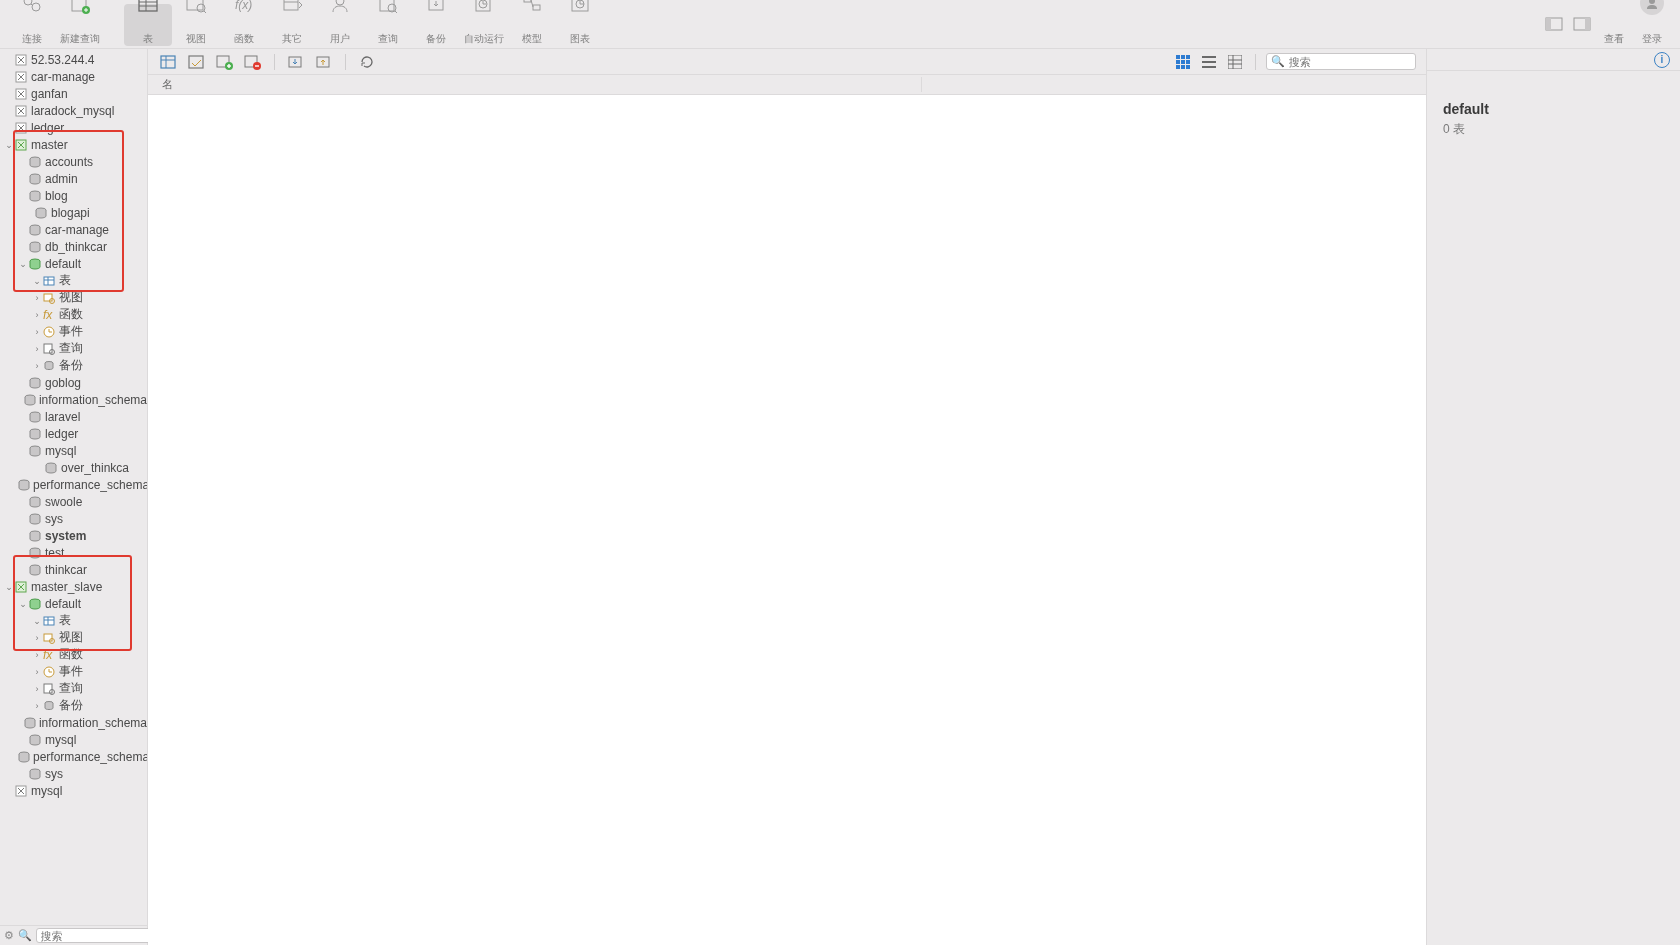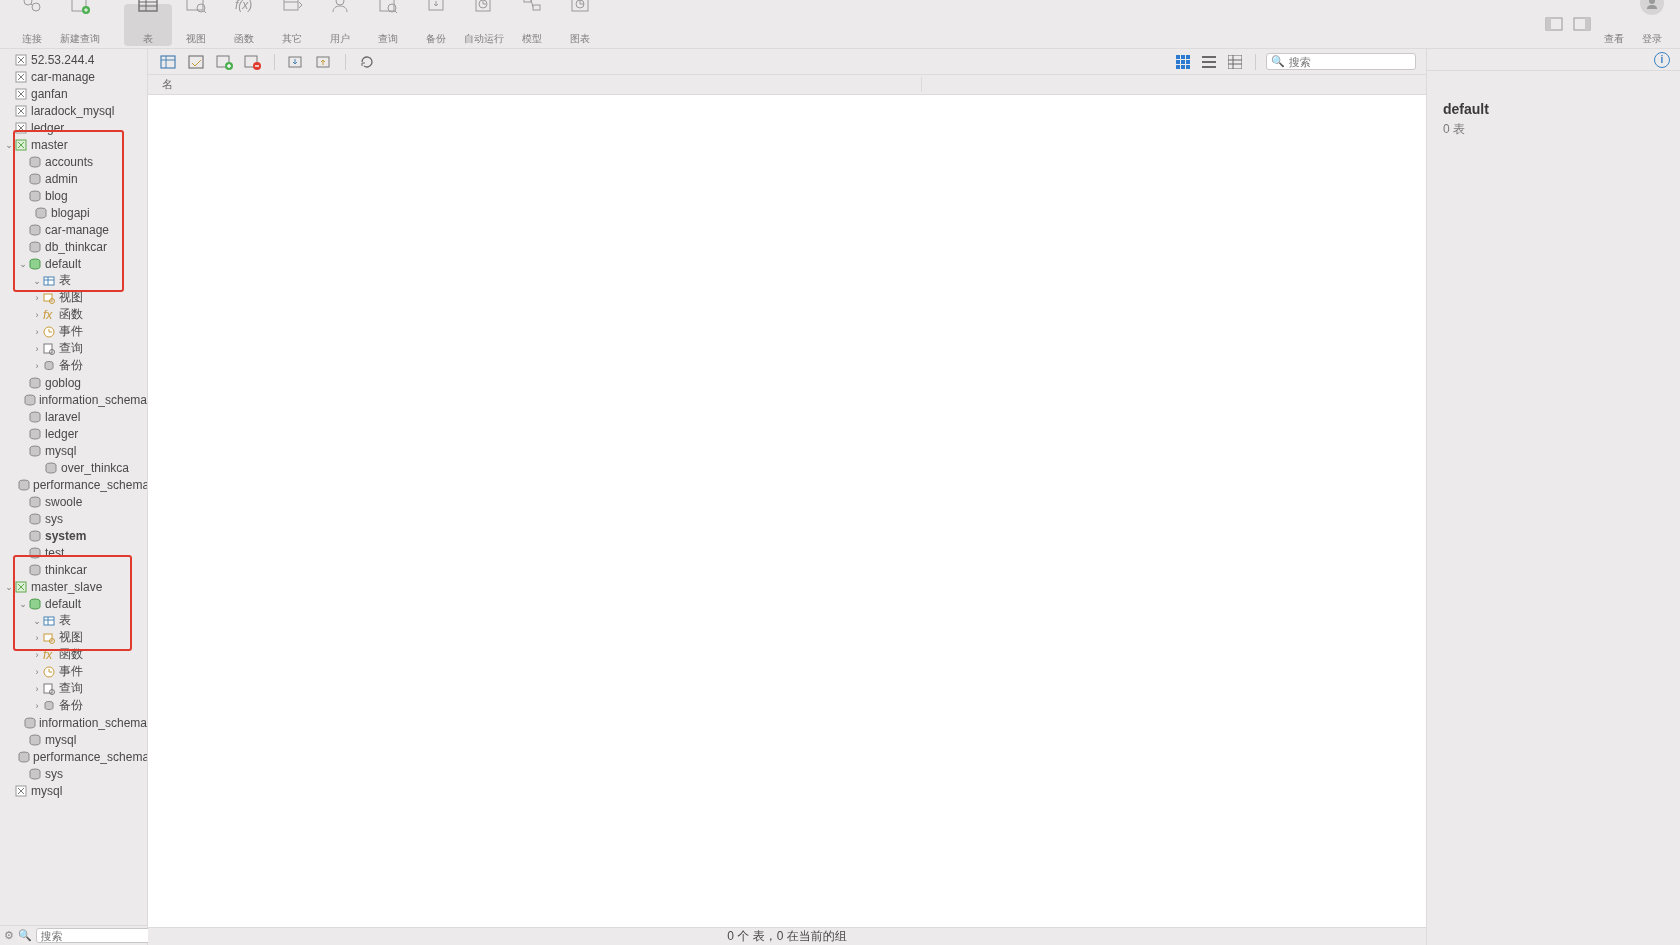--- a/index.html
+++ b/index.html
@@ -750,23 +750,20 @@
       <div class="sep"></div>
       <div class="search">
         <span style="color:#9a9a9a;font-size:11px">🔍</span>
         <input placeholder="搜索" style="">
       </div>
     </div>
     <div class="colhead">
       <div class="c1">名</div>
     </div>
     <div class="content"></div>
-    <div class="statusbar">
-      <span>0 个 表，0 在当前的组</span>
-    </div>
   </div>
 
   <div class="rightpane">
     <div class="rhead">
       <div class="info-ic">i</div>
     </div>
     <div class="body">
       <div class="title">default</div>
       <div class="sub">0 表</div>
     </div>

